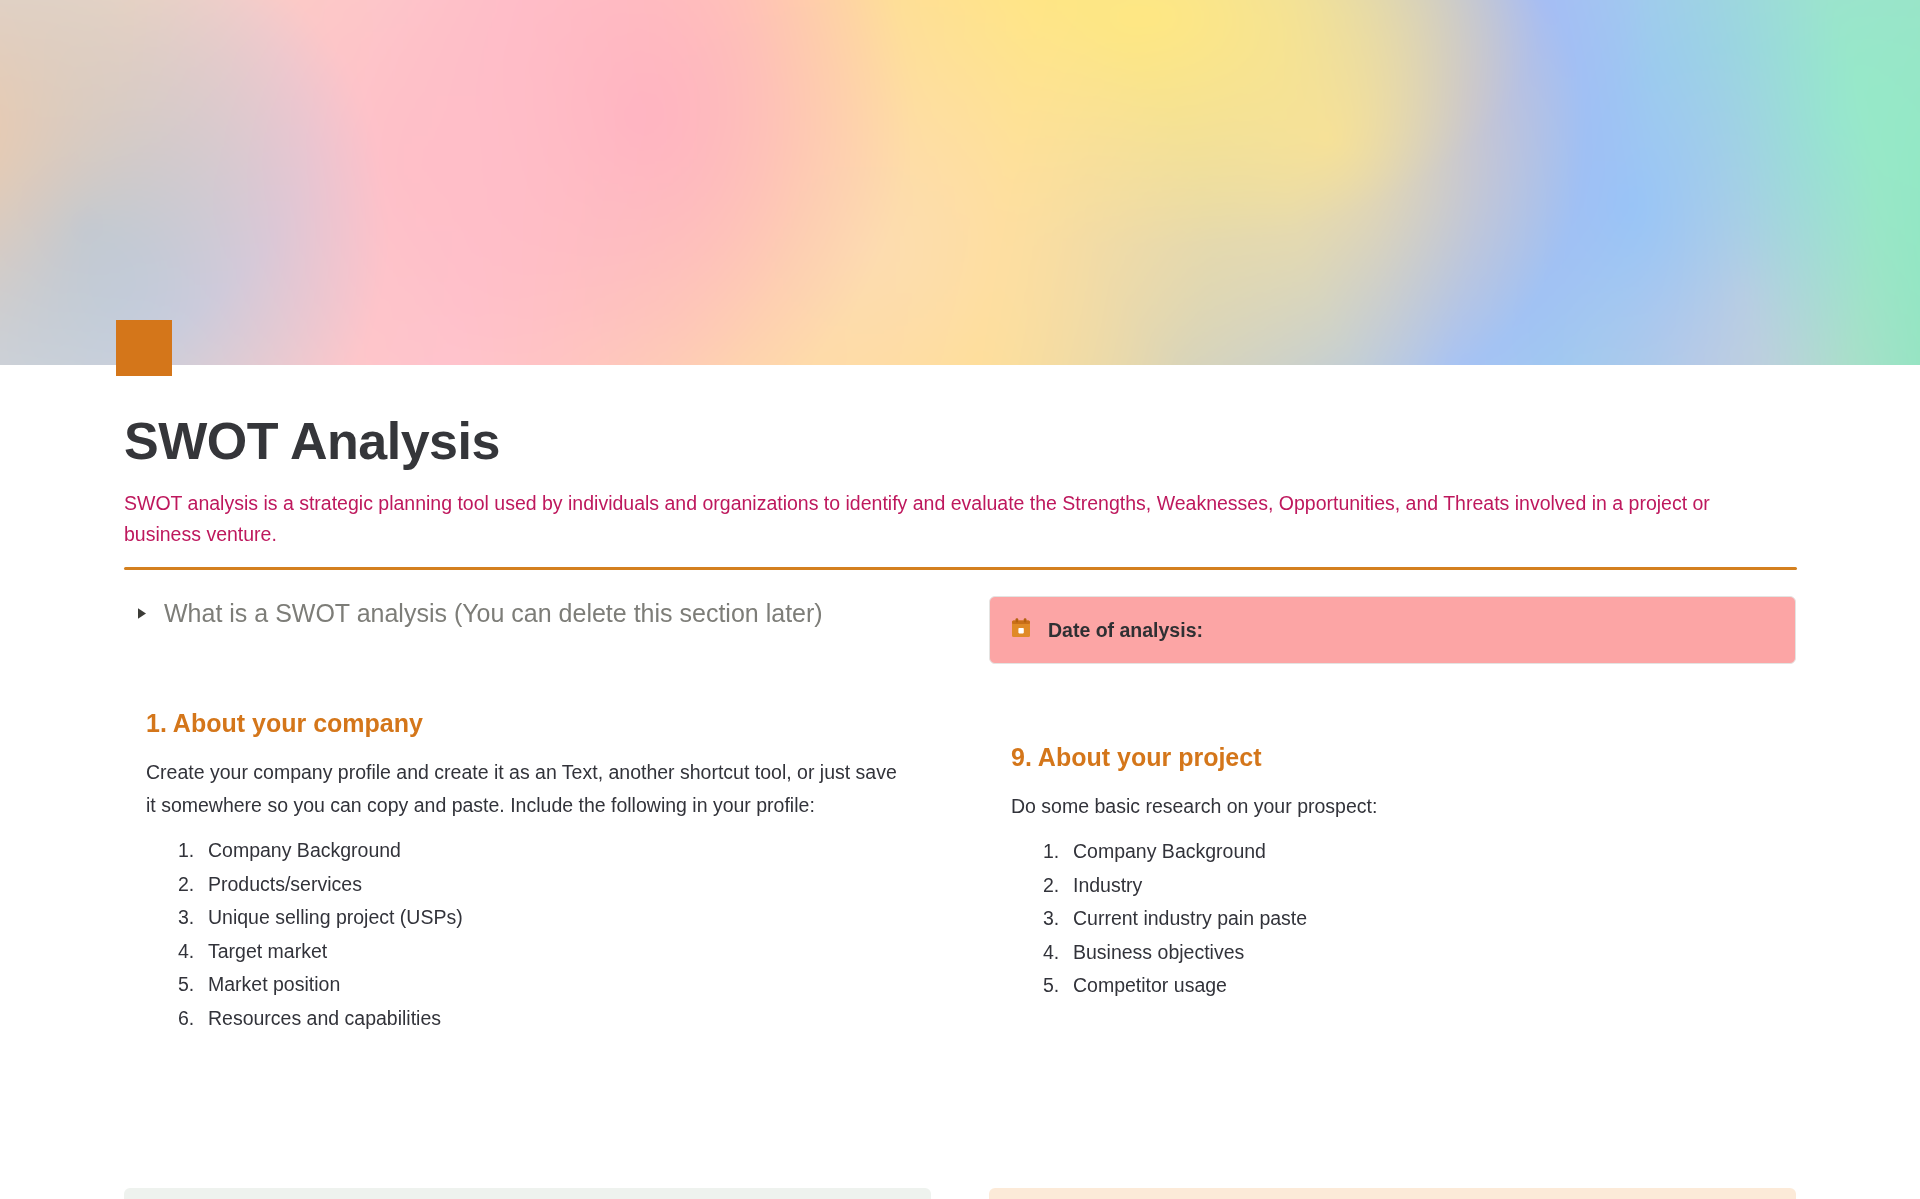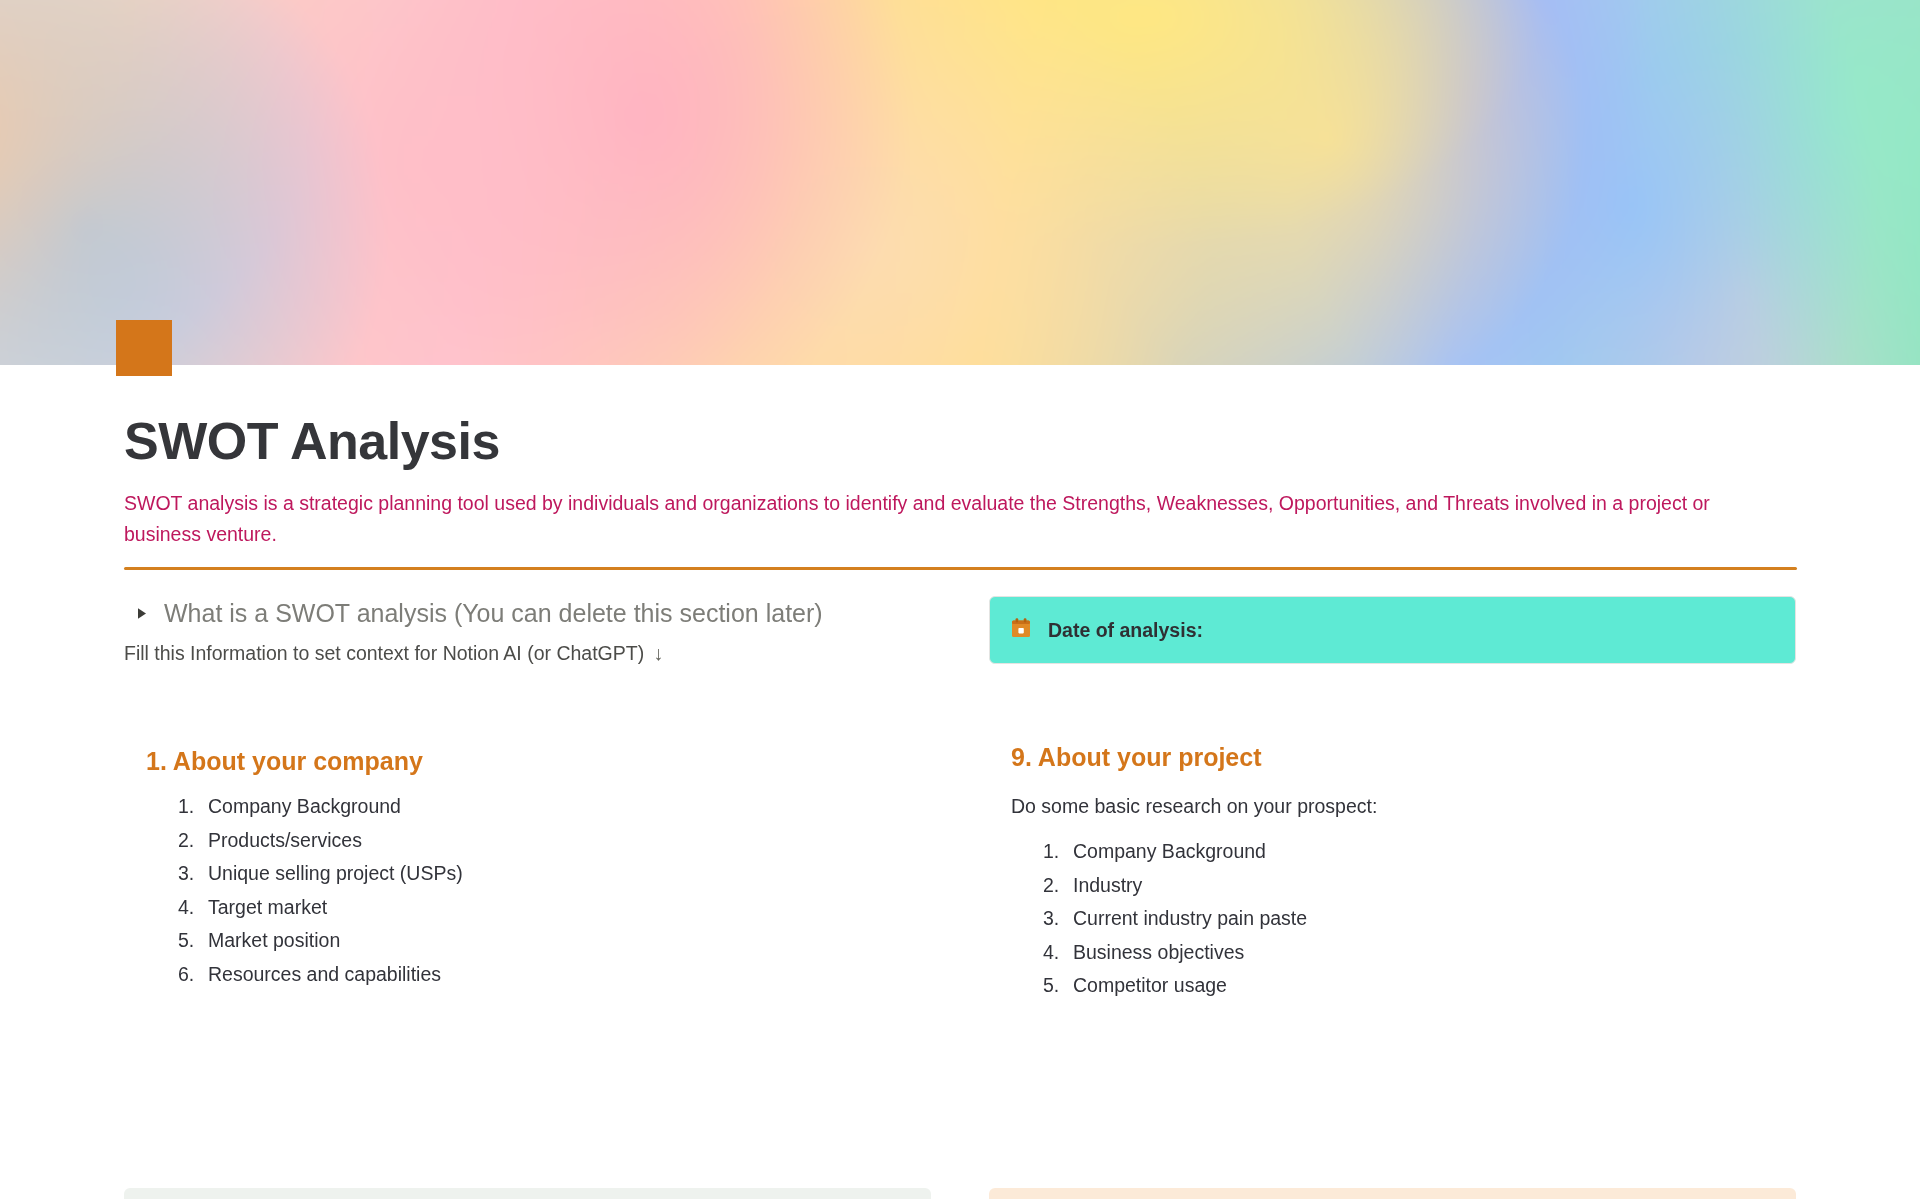--- a/index.html
+++ b/index.html
@@ -151,21 +151,21 @@
   
   .callout {
     display: flex;
     align-items: flex-start;
     gap: 16px;
     width: 807px;
     min-height: 66px;
     padding: 20px 20px;
     border: 1px solid #e4e4e2;
     border-radius: 6px;
-    background: #5eead4;
+    background: #fca5a5;
   }
   .callout-icon { flex: 0 0 22px; width: 22px; height: 22px; }
   .callout-text {
     font-size: 19.5px;
     line-height: 26px;
     font-weight: bold;
     color: #2f3033;
   }
 
   
@@ -256,27 +256,24 @@
 
           <div class="toggle-row">
             <span class="toggle-caret">
               <svg width="12" height="13" viewBox="0 0 12 13" aria-hidden="true">
                 <path d="M2 1.2 L10 6.5 L2 11.8 Z" fill="#3c3c38"></path>
               </svg>
             </span>
             <span class="toggle-label">What is a SWOT analysis (You can delete this section later)</span>
           </div>
 
-          <div class="hint-row">
-            <span class="hint-text">Fill this Information to set context for Notion AI (or ChatGPT)</span>
-            <span class="hint-arrow">↓</span>
-          </div>
 
           <div class="section">
             <h2 class="section-heading">1. About your company</h2>
+            <p class="section-para">Create your company profile and create it as an Text, another shortcut tool, or just save it somewhere so you can copy and paste. Include the following in your profile:</p>
             <ol class="num-list">
               <li>Company Background</li>
               <li>Products/services</li>
               <li>Unique selling project (USPs)</li>
               <li>Target market</li>
               <li>Market position</li>
               <li>Resources and capabilities</li>
             </ol>
           </div>
 

